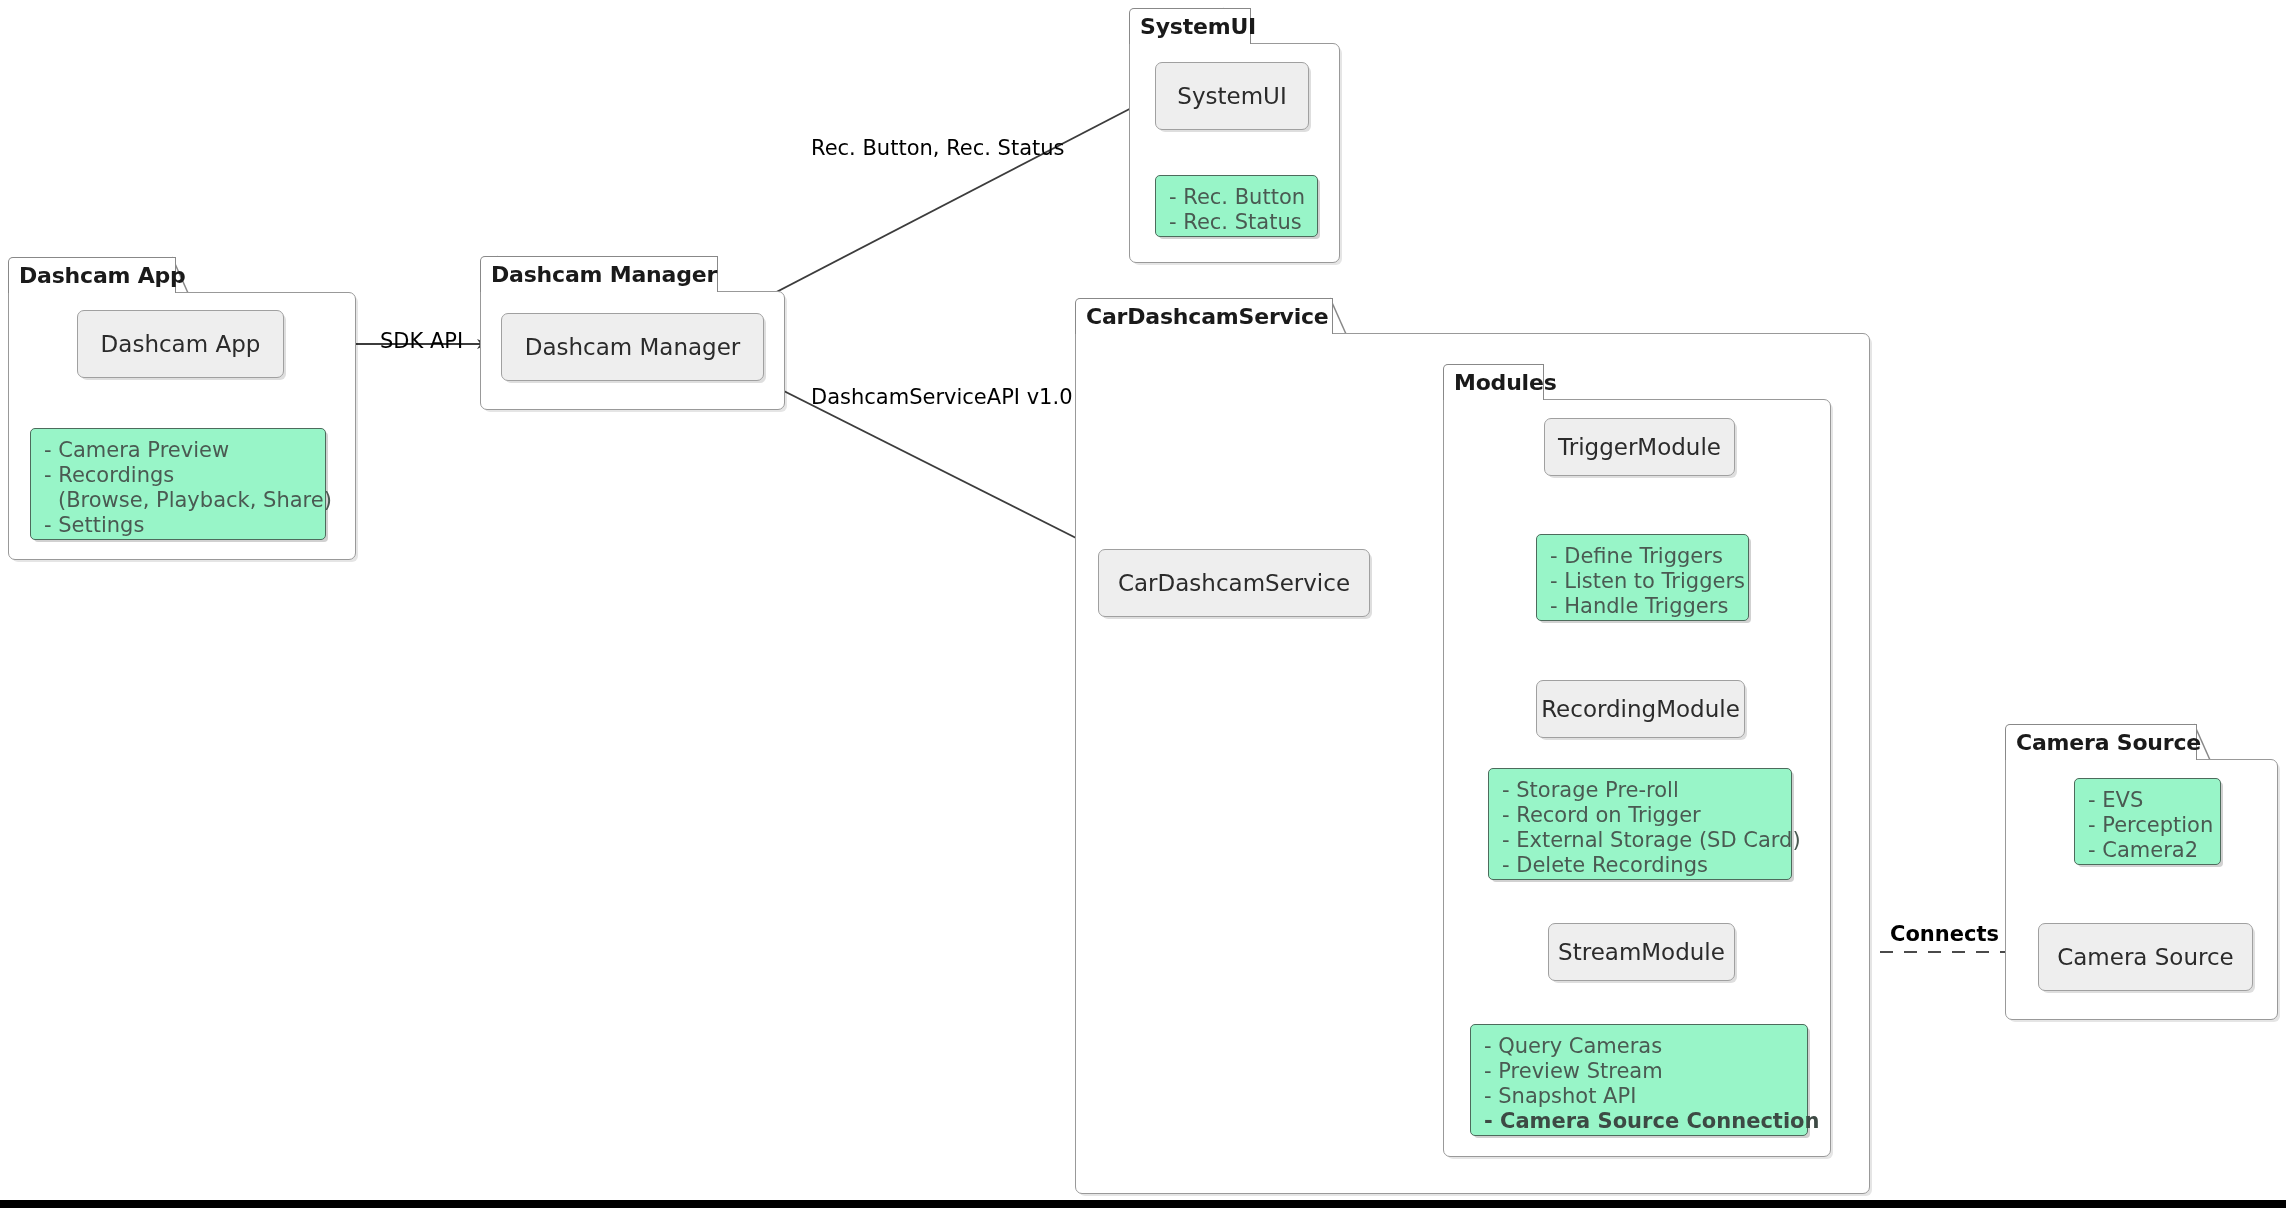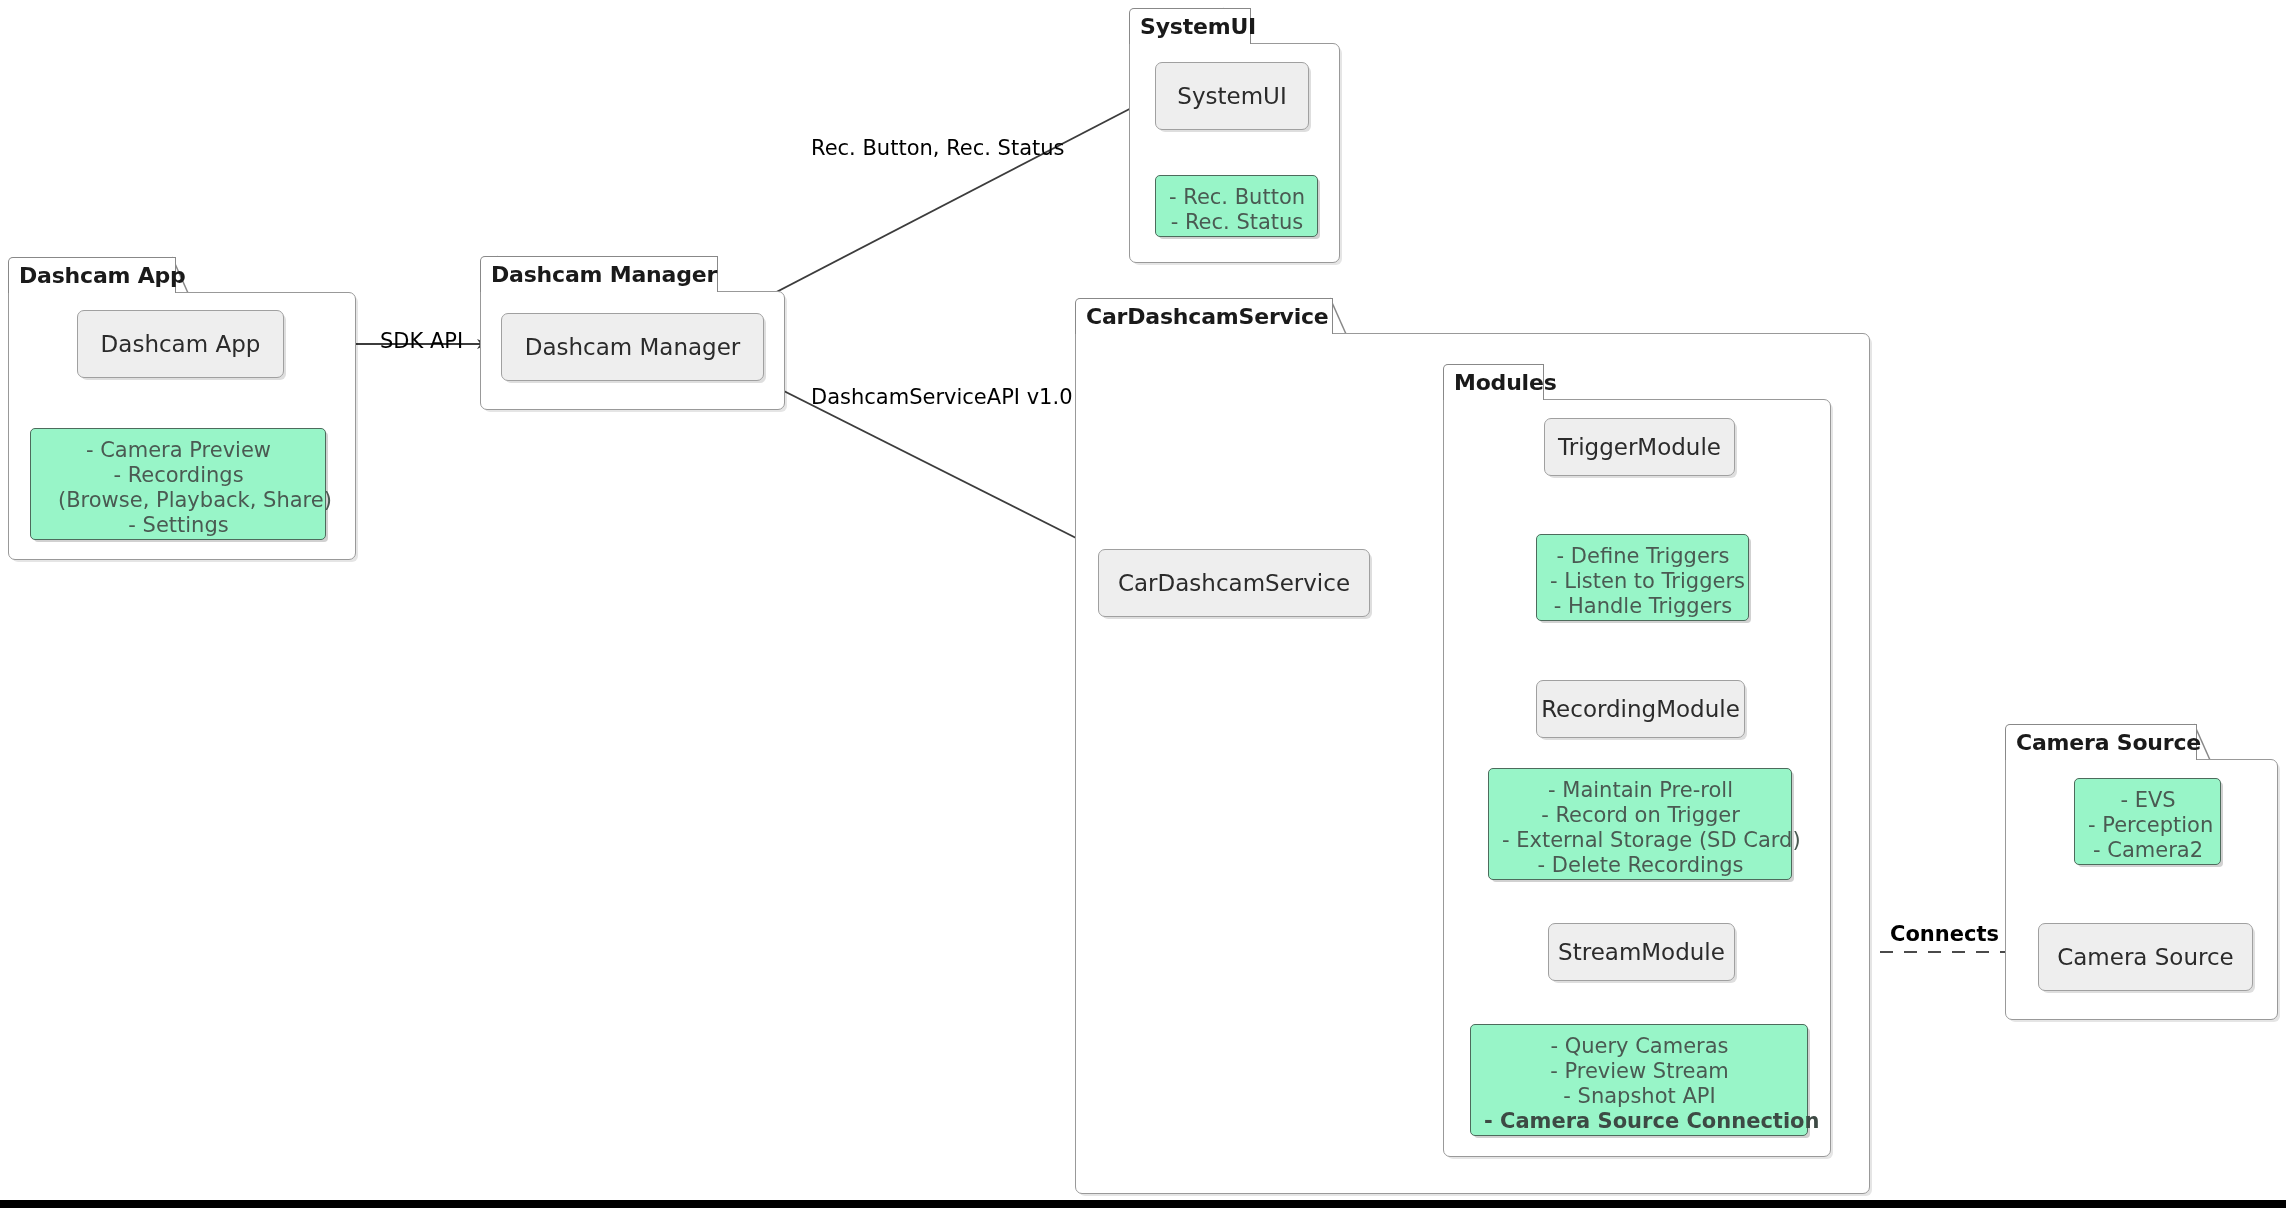--- a/index.html
+++ b/index.html
@@ -77,21 +77,20 @@
   
   .note {
     position: absolute;
     box-sizing: border-box;
     background: #98f5c8;
     border: 1.5px solid #4d6b5c;
     border-radius: 5px;
     box-shadow: 3px 3px 0 -1px rgba(0,0,0,0.18);
     padding: 9px 12px 9px 13px;
     z-index: 6;
-    text-align: center;
   }
   .note-line {
     font-size: 21px;
     line-height: 25px;
     color: #4a5a52;
     white-space: nowrap;
   }
   .note-line.bold { font-weight: bold; color: #3d4a44; }
   .note-line.indent { padding-left: 14px; }
   
@@ -306,21 +305,21 @@
   <div class="note-line">- Rec. Status</div>
 </div>
 
 <div class="note" style="left:1536px; top:534px; width:213px; height:87px;">
   <div class="note-line">- Define Triggers</div>
   <div class="note-line">- Listen to Triggers</div>
   <div class="note-line">- Handle Triggers</div>
 </div>
 
 <div class="note" style="left:1488px; top:768px; width:304px; height:112px;">
-  <div class="note-line">- Maintain Pre-roll</div>
+  <div class="note-line">- Storage Pre-roll</div>
   <div class="note-line">- Record on Trigger</div>
   <div class="note-line">- External Storage (SD Card)</div>
   <div class="note-line">- Delete Recordings</div>
 </div>
 
 <div class="note" style="left:1470px; top:1024px; width:338px; height:112px;">
   <div class="note-line">- Query Cameras</div>
   <div class="note-line">- Preview Stream</div>
   <div class="note-line">- Snapshot API</div>
   <div class="note-line bold">- Camera Source Connection</div>

